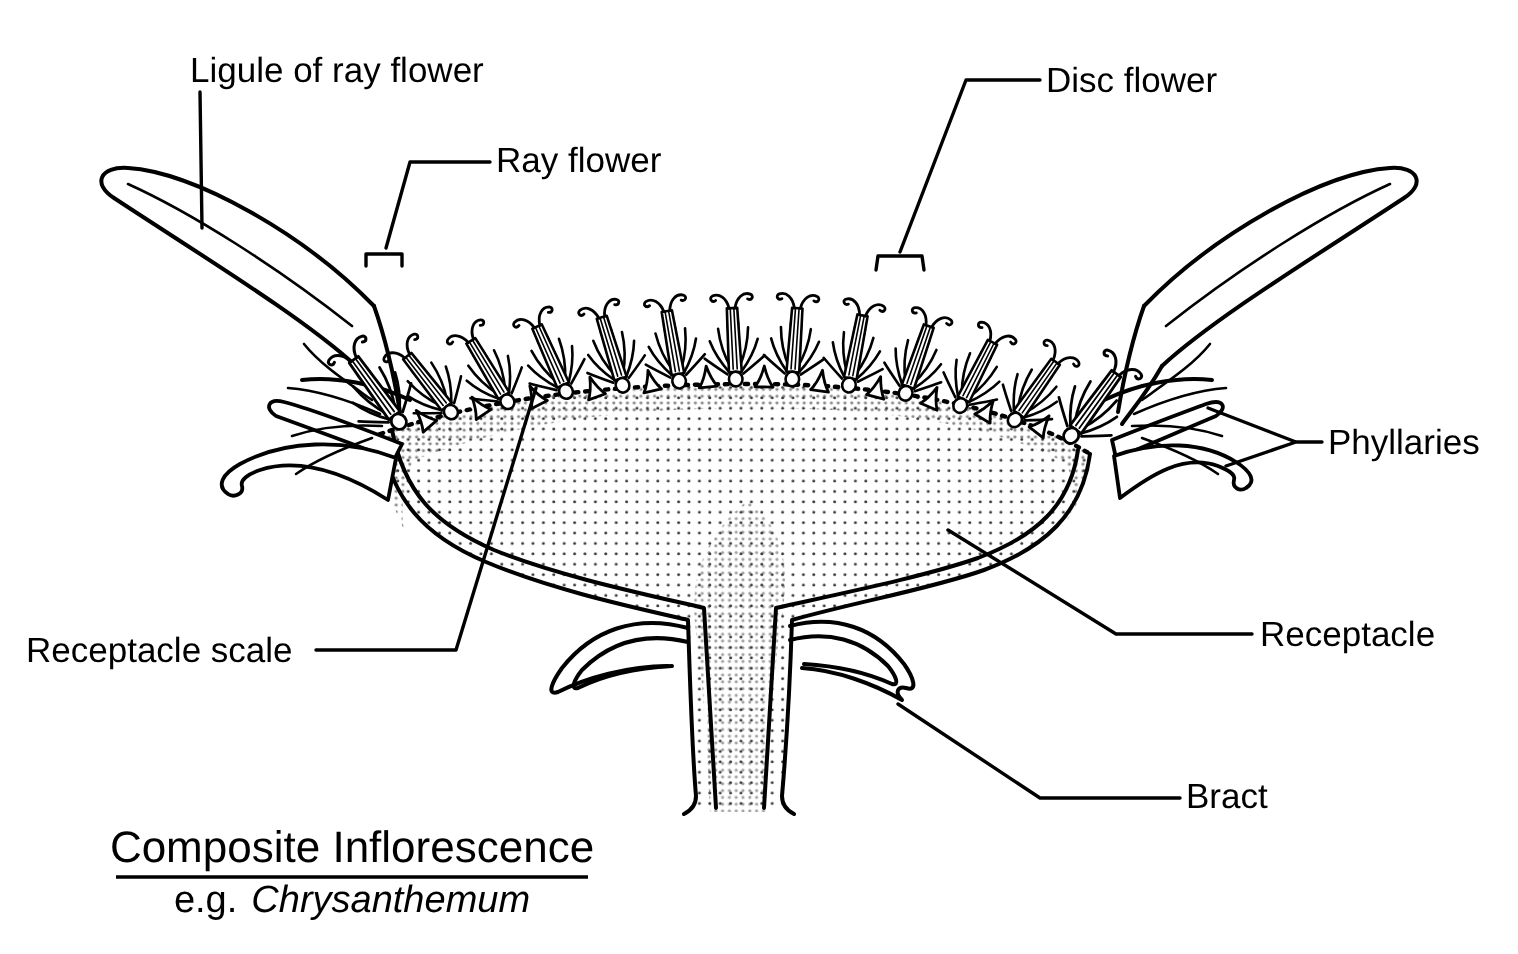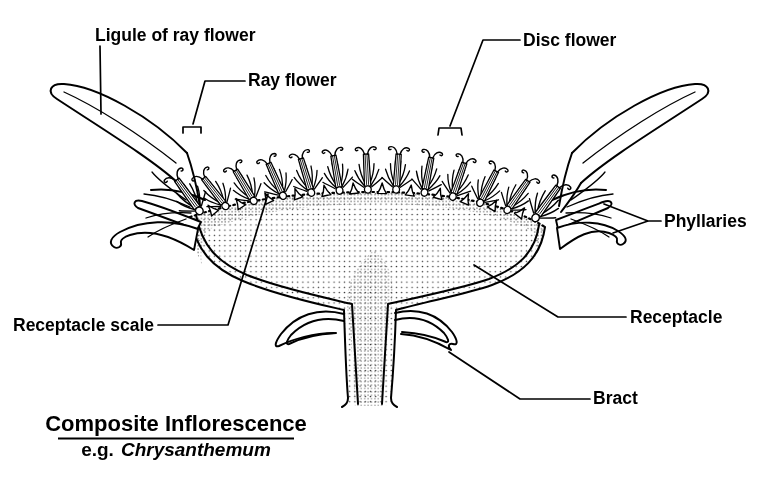--- a/index.html
+++ b/index.html
@@ -1,20 +1,20 @@
 <!DOCTYPE html>
 <html style="--line: #000000; --bg: #ffffff;"><head>
 <meta charset="utf-8">
 <style>
   :root{
     --line:#000000;
     --bg:#ffffff;
   }
   html,body{margin:0;padding:0;background:var(--bg);}
-  .stage{position:relative;width:759px;height:477px;background:var(--bg);overflow:hidden;font-weight:bold;}
+  .stage{position:relative;width:759px;height:477px;background:var(--bg);overflow:hidden;}
   svg{display:block;}
   .s{stroke:var(--line);fill:none;stroke-width:2;stroke-linecap:round;stroke-linejoin:round;}
   .thin{stroke-width:1.3;}
   .sf{stroke:var(--line);fill:#ffffff;stroke-width:1.9;stroke-linejoin:round;}
   .leader{stroke:var(--line);fill:none;stroke-width:1.7;stroke-linecap:round;stroke-linejoin:round;}
   .dotted-edge{stroke:var(--line);fill:none;stroke-width:2.2;stroke-dasharray:1.6 3.4;stroke-linecap:round;}
   .txt{fill:var(--line);font-family:"Liberation Sans",sans-serif;font-size:17.5px;}
   .title-txt{fill:var(--line);font-family:"Liberation Sans",sans-serif;font-size:22px;}
   .sub-txt{fill:var(--line);font-family:"Liberation Sans",sans-serif;font-size:19px;}
   .italic{font-style:italic;}

